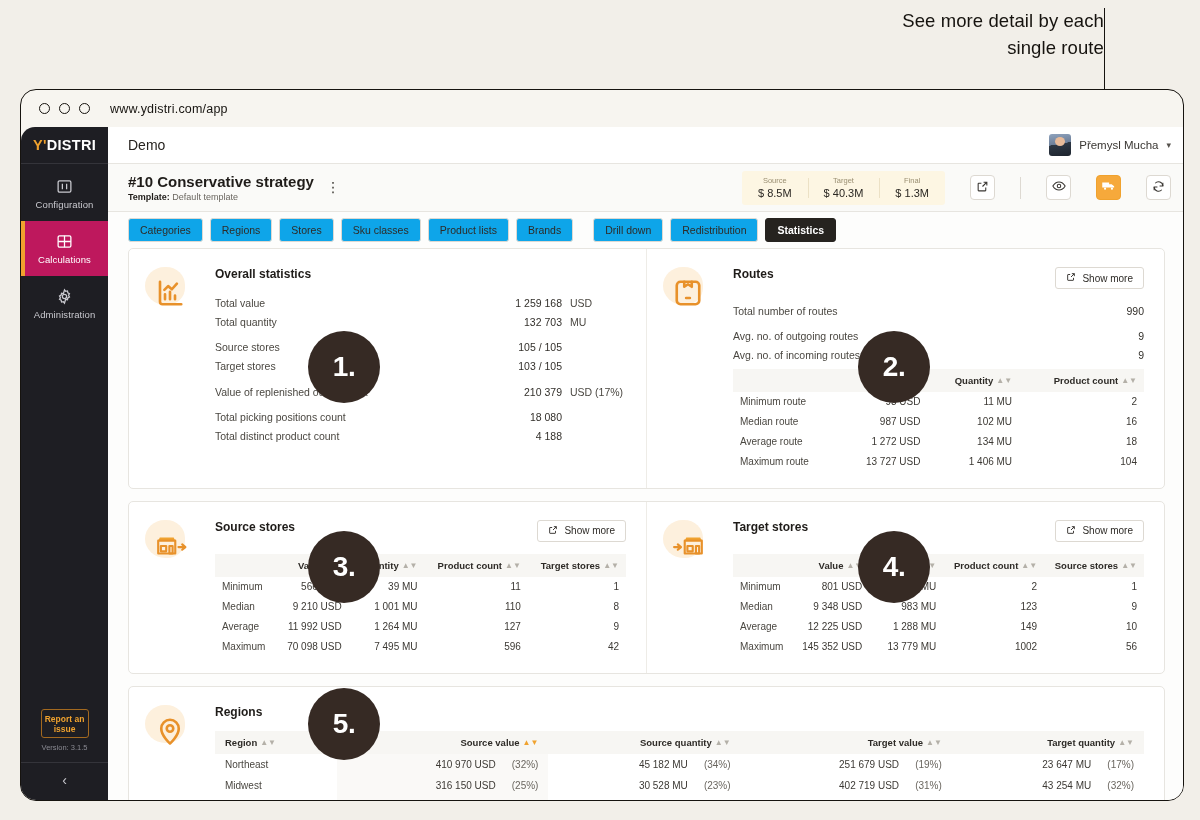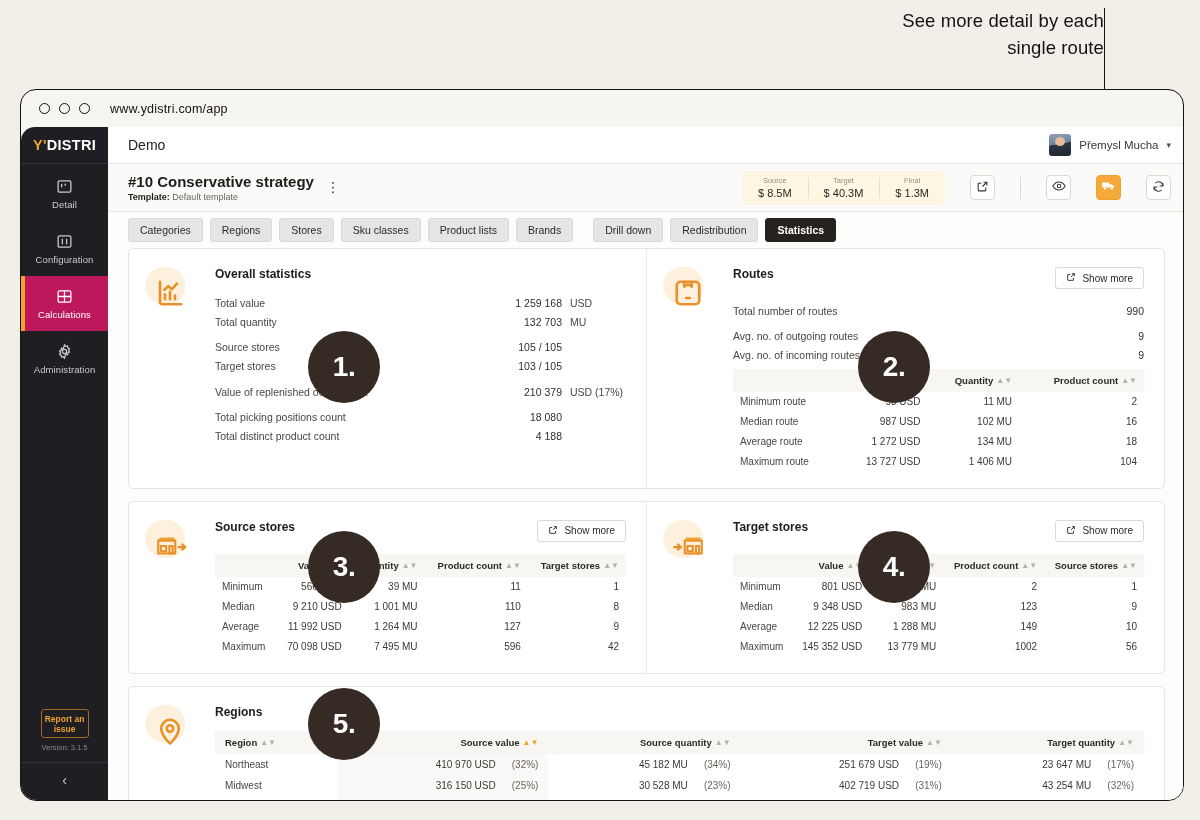--- a/index.html
+++ b/index.html
@@ -139,21 +139,21 @@
     cursor: pointer; color: #3a3733;
   }
   .icon-btn.accent { background: #f6a93b; border-color: #f0a22e; color: #fff; }
   .divider-v { width: 1px; height: 22px; background: #ddd9d2; }
 
   .tabs {
     height: 36px; display: flex; align-items: center; gap: 7px;
     padding: 0 20px; background: #fdfdfc;
   }
   .tab {
-    border: 1px solid #ddd9d2; border-radius: 3px; background: #e5e5e5;
+    border: 1px solid #ddd9d2; border-radius: 3px; background: #0ea5e9;
     font-size: 10.5px; color: #2e2b27; padding: 5px 11px; cursor: pointer;
     font-family: inherit; white-space: nowrap;
   }
   .tab.active { background: #26231f; border-color: #26231f; color: #fff; font-weight: bold; }
   .tab-gap { width: 6px; }
 
   .content { flex: 1; padding: 0 20px 10px; overflow: hidden; }
 
   .card {
     background: #fff; border: 1px solid #e7e5e0; border-radius: 5px;
@@ -237,29 +237,20 @@
   </div>
 
   <div class="app">
 
     <div class="sidebar">
       <div class="logo">
         <span class="y">Y'</span>
           <span>DISTRI</span>
       </div>
       <div class="nav">
-        <div class="nav-item">
-          <span>
-            <svg class="nav-ico" viewBox="0 0 24 24" fill="none" stroke="currentColor" stroke-width="1.8">
-                <rect x="3" y="4" width="18" height="16" rx="2"></rect>
-                <path d="M8 8v5M13 8v3"></path>
-              </svg>
-          </span>
-          <span class="nv-label">Detail</span>
-        </div>
         <div class="nav-item">
           <span>
             <svg class="nav-ico" viewBox="0 0 24 24" fill="none" stroke="currentColor" stroke-width="1.8">
                 <rect x="3" y="4" width="18" height="16" rx="2"></rect>
                 <path d="M9 8v8M15 8v8M9 11h0M15 13h0"></path>
               </svg>
           </span>
           <span class="nv-label">Configuration</span>
         </div>
         <div class="nav-item active">

